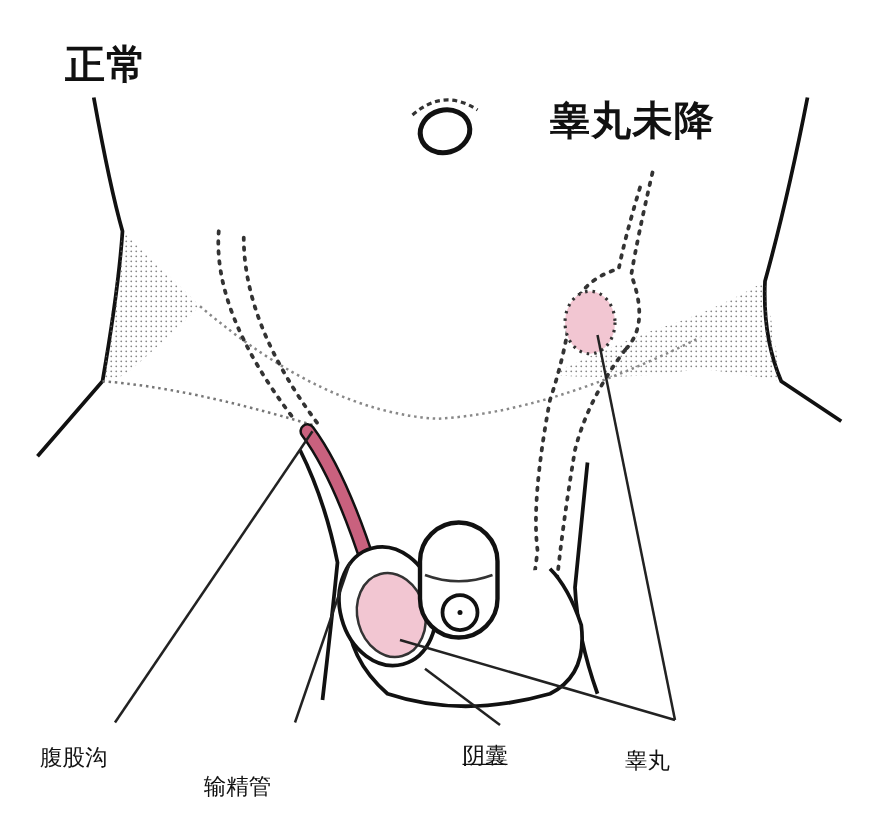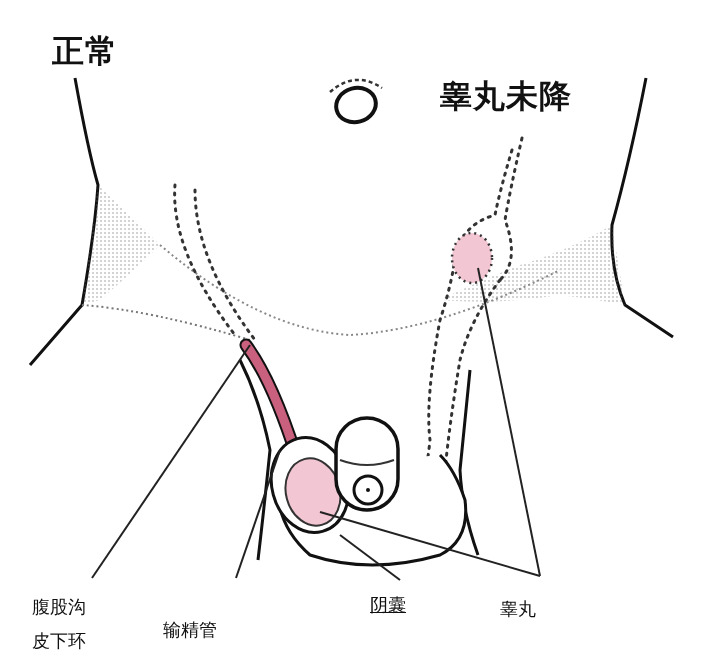--- a/index.html
+++ b/index.html
@@ -76,17 +76,16 @@
     <line x1="250" y1="345" x2="92" y2="578"></line>
     <line x1="280" y1="450" x2="236" y2="578"></line>
     <line x1="340" y1="535" x2="400" y2="580"></line>
     <line x1="320" y1="512" x2="540" y2="576"></line>
     <line x1="478" y1="268" x2="540" y2="576"></line>
   </g>
 </svg>
 
 <div class="label" style="left:32px; top:590px;">
   <div>腹股沟</div>
-  <div>皮下环</div>
 </div>
 <div class="label" style="left:163px; top:613px;">输精管</div>
 <div class="label" style="left:370px; top:588px;text-decoration:underline;">阴囊</div>
 <div class="label" style="left:500px; top:592px;">睾丸</div>
 
 </body></html>

